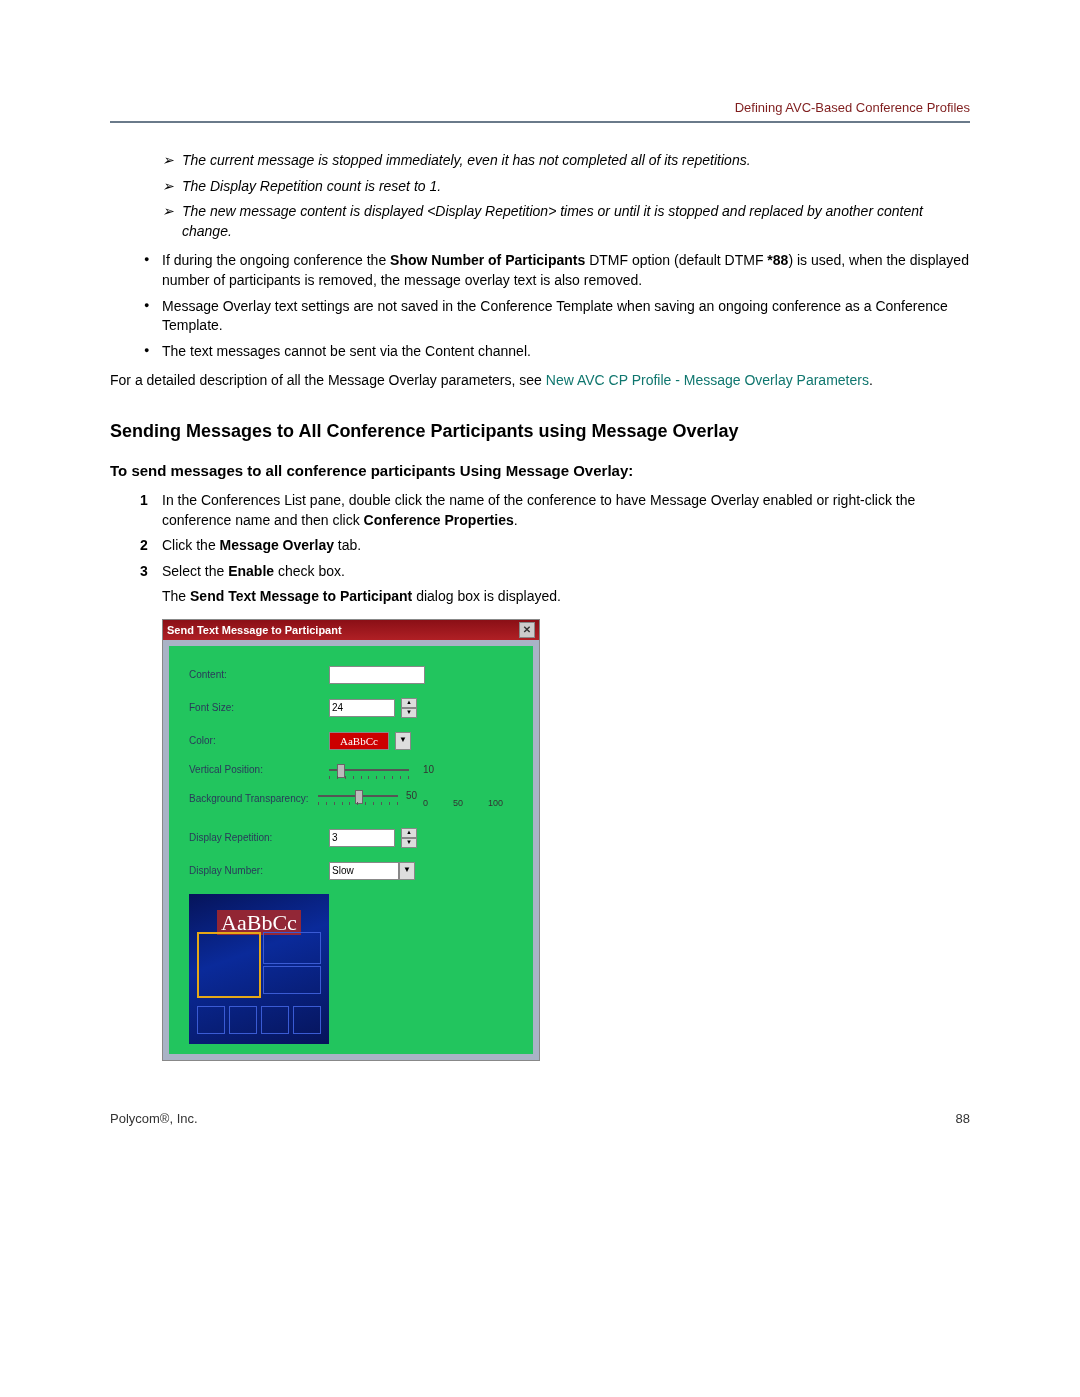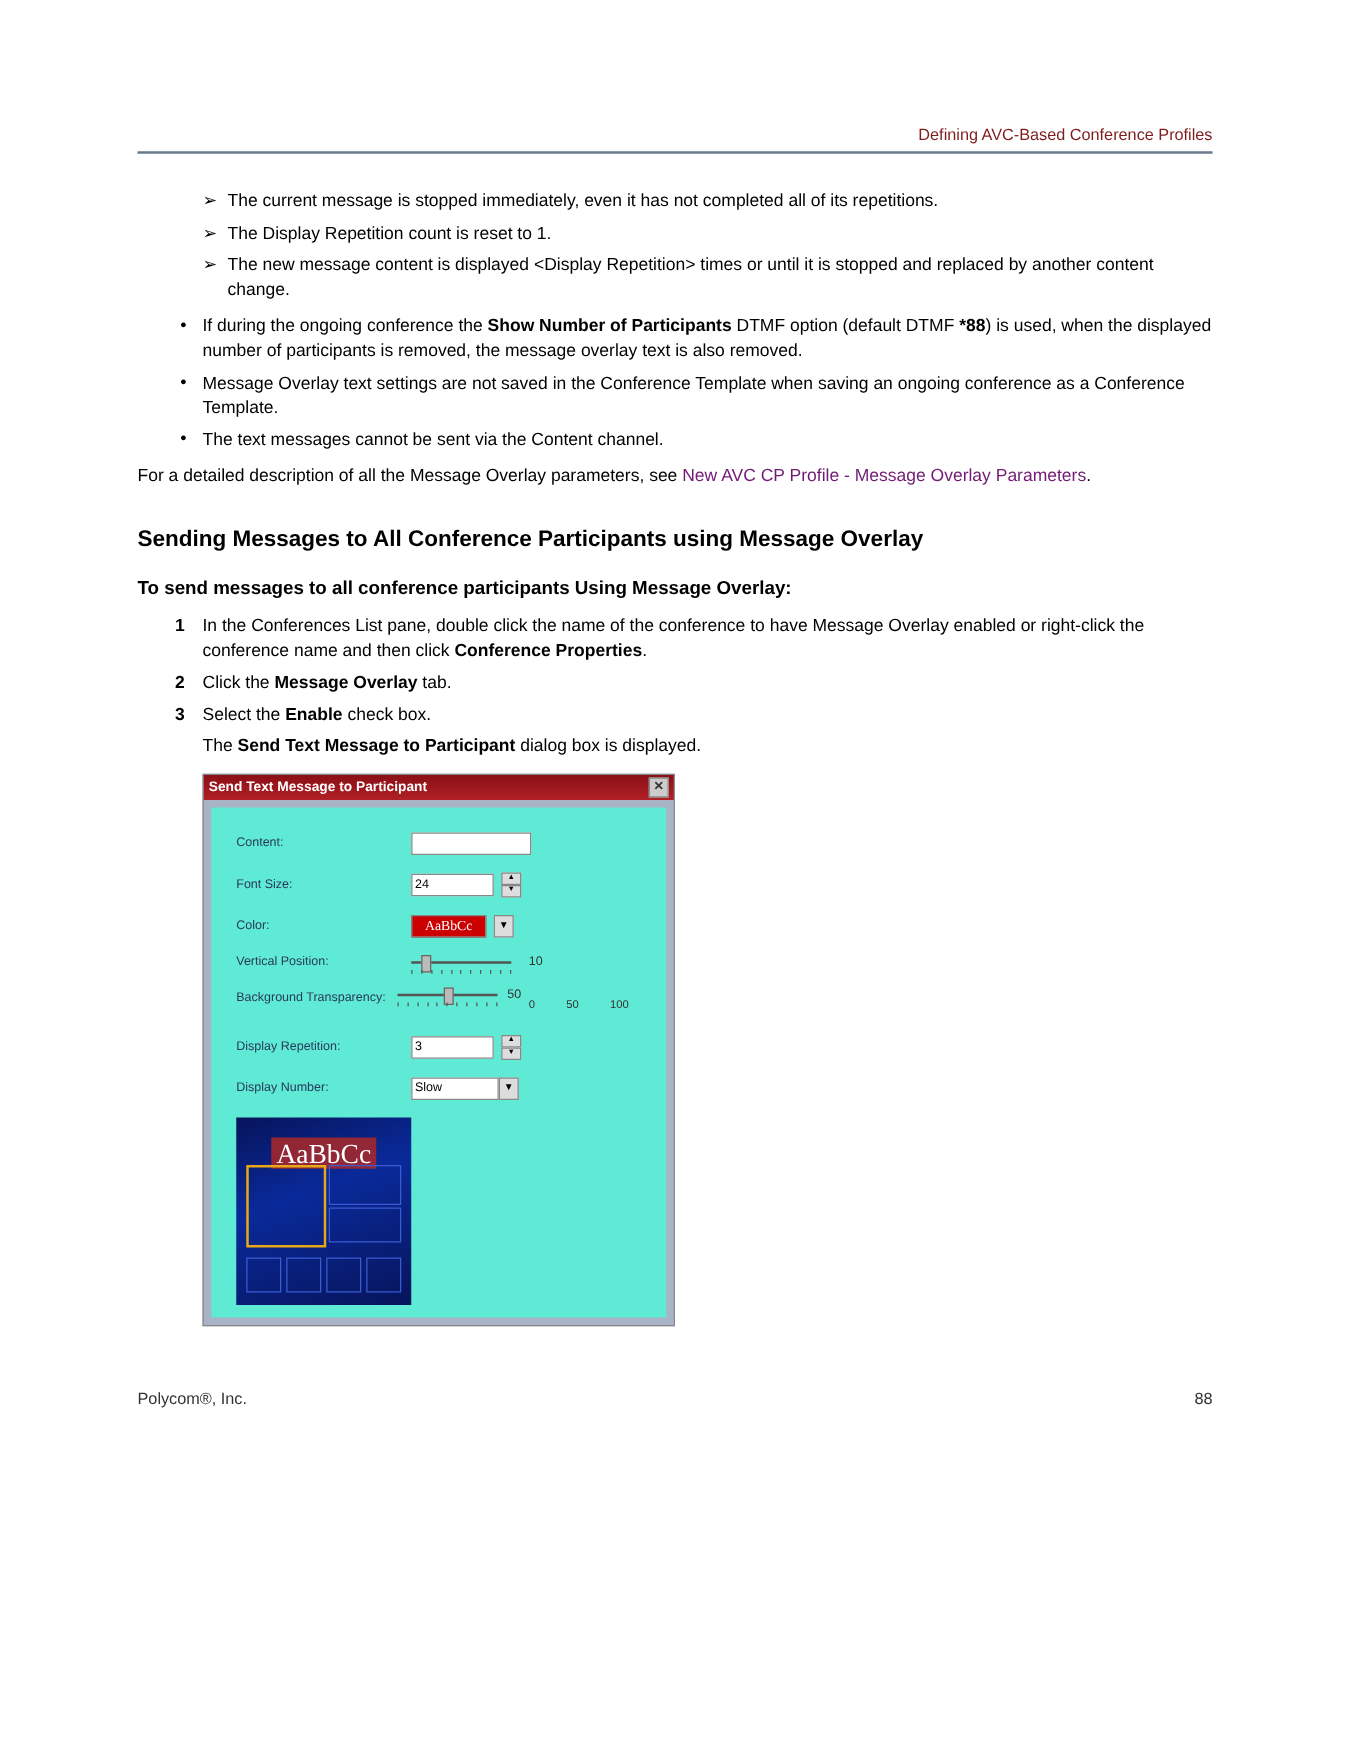--- a/index.html
+++ b/index.html
@@ -22,20 +22,21 @@
   }
   .header-rule {
     border: 0;
     border-top: 2px solid #6a7a8a;
     margin: 0 0 28px 0;
   }
   .arrow-list {
     list-style: none;
     padding-left: 72px;
     margin: 0 0 10px 0;
+    font-style: italic;
   }
   .arrow-list li {
     position: relative;
     margin-bottom: 6px;
     line-height: 1.4;
   }
   .arrow-list li::before {
     content: "➢";
     position: absolute;
     left: -20px;
@@ -57,21 +58,21 @@
     position: absolute;
     left: -18px;
     top: 2px;
     font-size: 9px;
   }
   .body-para {
     line-height: 1.4;
     margin: 0 0 10px 0;
   }
   a.link {
-    color: #701a75;
+    color: #0f766e;
     text-decoration: none;
   }
   h2.section {
     font-size: 18px;
     font-weight: bold;
     margin: 30px 0 20px 0;
   }
   h3.subsection {
     font-size: 15px;
     font-weight: bold;
@@ -118,21 +119,21 @@
     height: 14px;
     background: #ccc;
     color: #333;
     text-align: center;
     line-height: 14px;
     font-size: 10px;
     border: 1px solid #888;
   }
   .dlg-body {
     padding: 20px 30px 10px 20px;
-    background: #5eead4;
+    background: #22c55e;
     margin: 6px;
   }
   .dlg-row {
     display: flex;
     align-items: center;
     margin-bottom: 14px;
   }
   .dlg-label {
     width: 140px;
     color: #2a3a5a;

